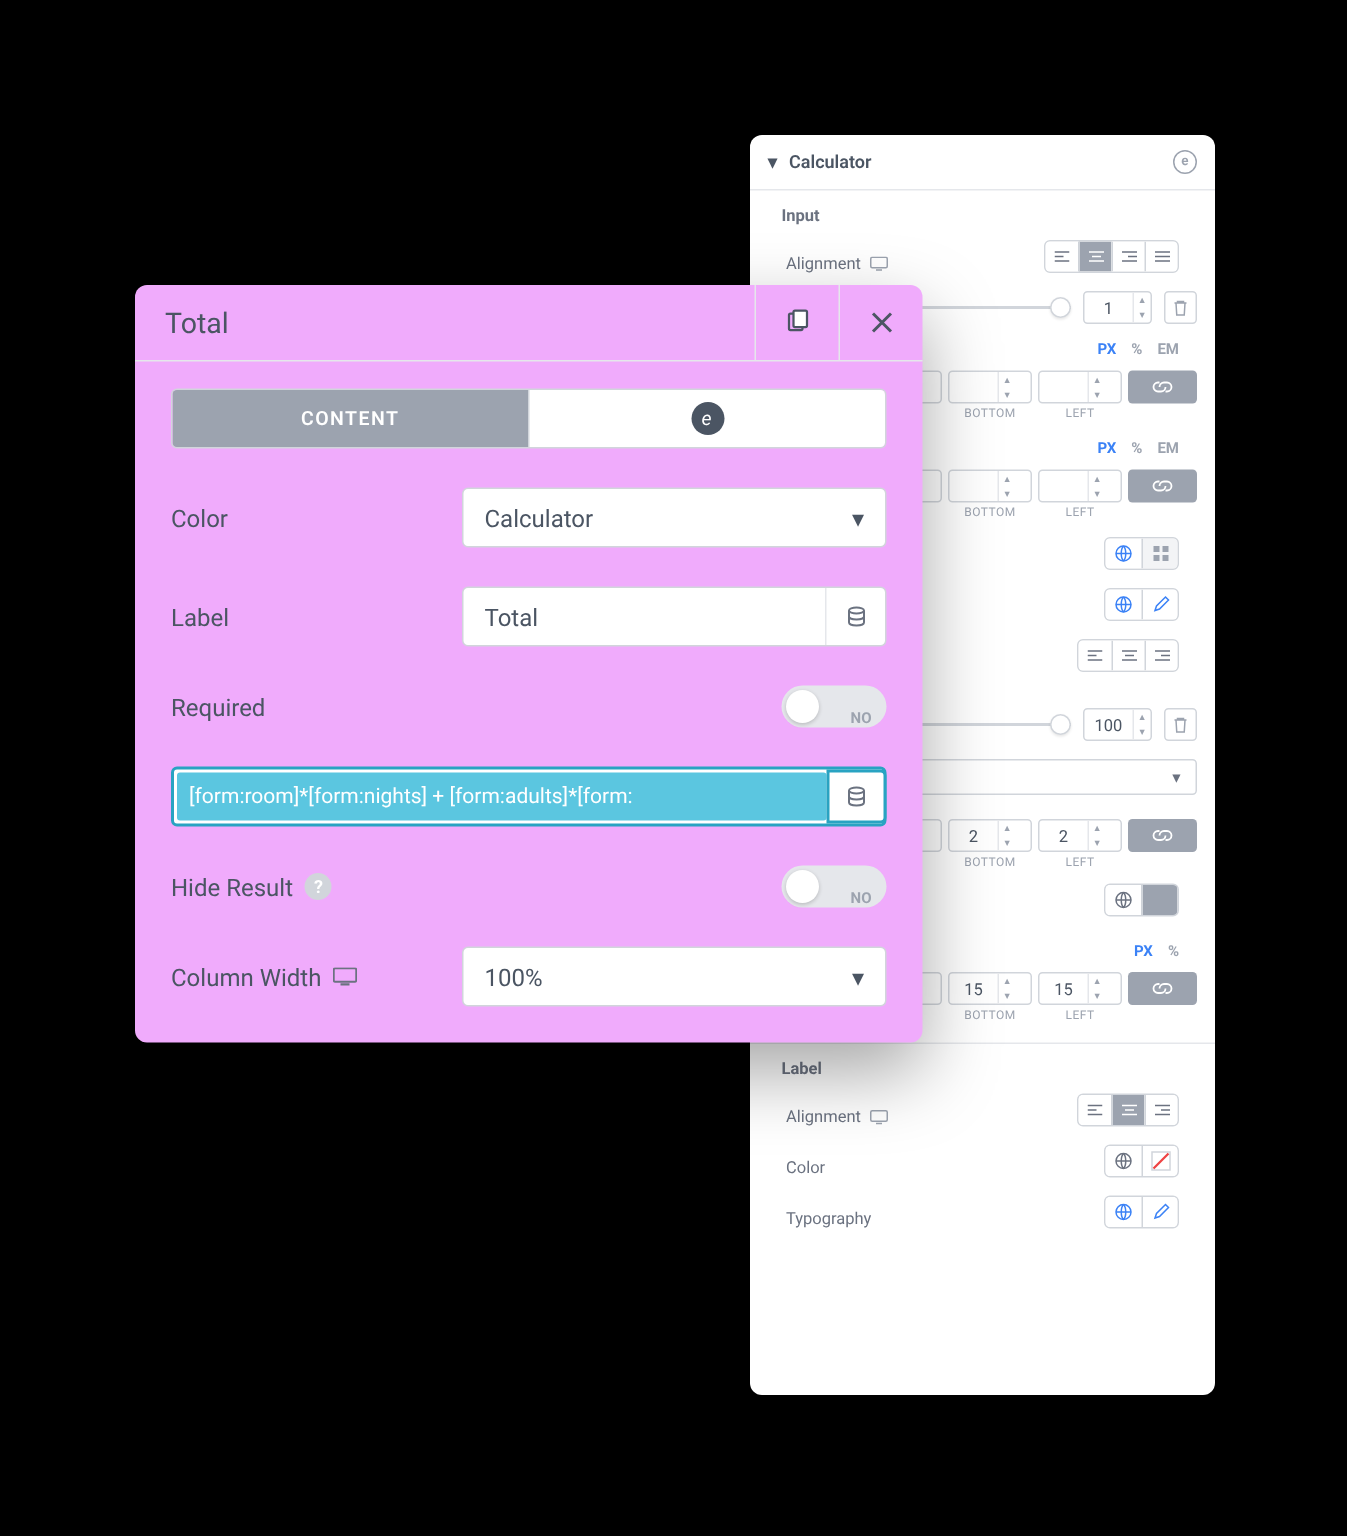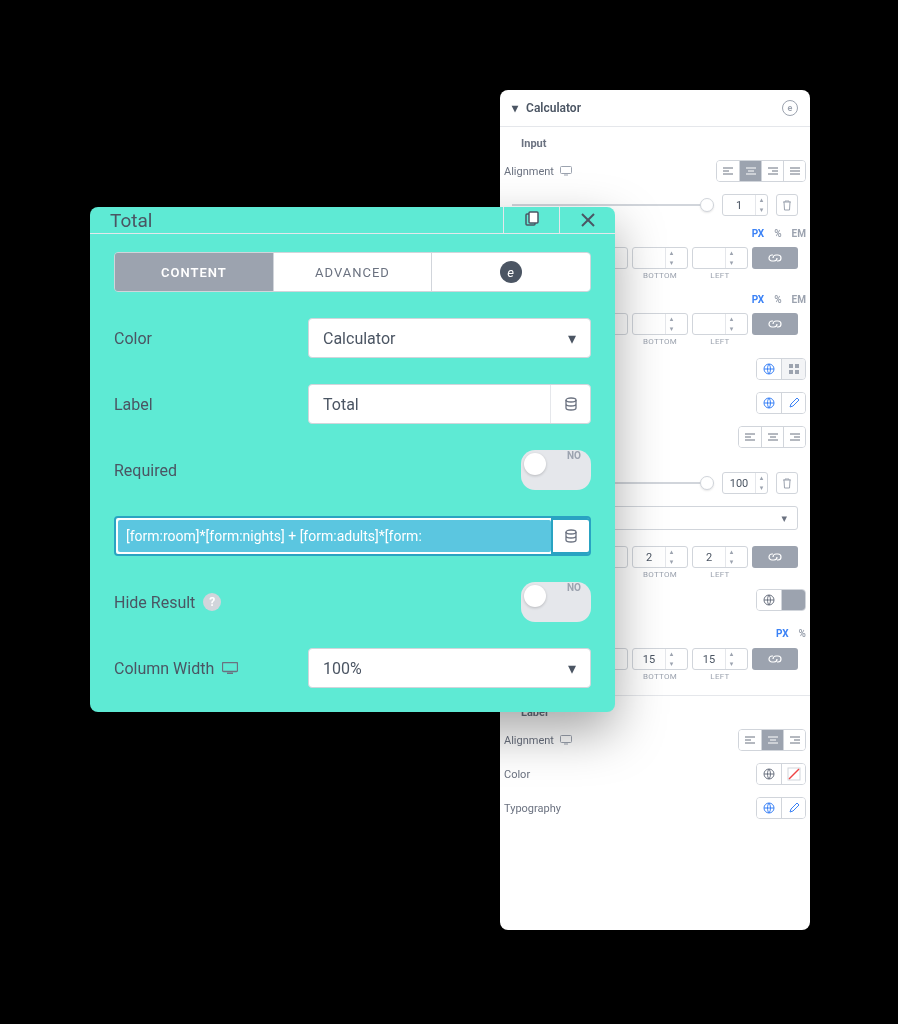--- a/index.html
+++ b/index.html
@@ -17,21 +17,21 @@
     color: #6b7280;
     overflow: hidden;
   }
   .panel-back .pb-header {
     display: flex; align-items: center; gap: 8px;
     padding: 10px 12px;
     border-bottom: 1px solid #e5e7eb;
     font-size: 12px; font-weight: 600; color: #4b5563;
   }
   .pb-section-title { font-size: 11px; font-weight: 700; color: #6b7280; padding: 10px 21px 4px; }
-  .pb-row { display: flex; align-items: center; justify-content: space-between; padding: 6px 4px; font-size: 11px; color: #6b7280; }
+  .pb-row { display: flex; align-items: flex-end; justify-content: space-between; padding: 6px 24px; font-size: 11px; color: #6b7280; }
   .pb-row.right { justify-content: flex-end; gap: 6px; }
   .pb-label { display: flex; align-items: center; gap: 6px; }
   .seg-group { display: inline-flex; border: 1px solid #d1d5db; border-radius: 4px; overflow: hidden; }
   .seg-btn { width: 22px; height: 20px; display: flex; align-items: center; justify-content: center; background: #fff; cursor: pointer; }
   .seg-btn.active { background: #9ca3af; color: #fff; }
   .seg-btn + .seg-btn { border-left: 1px solid #d1d5db; }
   .unit-label { font-size: 10px; font-weight: 700; color: #9ca3af; }
   .unit-label.active { color: #3b82f6; }
   .slider-row { display: flex; align-items: center; gap: 8px; padding: 6px 12px; }
   .slider-track { flex: 1; height: 2px; background: #d1d5db; position: relative; }
@@ -47,23 +47,23 @@
   .four-col .cap { font-size: 8px; color: #9ca3af; margin-top: 2px; text-transform: uppercase; letter-spacing: 0.3px; }
   .link-btn { width: 46px; height: 22px; background: #9ca3af; border-radius: 3px; display: flex; align-items: center; justify-content: center; color: #fff; cursor: pointer; }
   .btn-pair { display: inline-flex; border: 1px solid #d1d5db; border-radius: 4px; overflow: hidden; height: 22px; }
   .btn-pair .bp { width: 24px; display: flex; align-items: center; justify-content: center; background: #fff; cursor: pointer; }
   .btn-pair .bp + .bp { border-left: 1px solid #d1d5db; }
   .btn-pair .bp.swatch-gray { background: #9ca3af; }
   .select-box { display: flex; align-items: center; justify-content: space-between; border: 1px solid #d1d5db; border-radius: 3px; height: 24px; padding: 0 10px; font-size: 11px; color: #6b7280; cursor: pointer; background: #fff; }
   
   .modal-front {
     position: absolute;
-    left: 90px; top: 207px;
+    left: 90px; top: 190px;
     width: 525px; height: 505px;
-    background: #5eead4;
+    background: #f0abfc;
     border-radius: 8px;
     box-shadow: 0 20px 50px rgba(0,0,0,0.35);
     display: flex; flex-direction: column;
   }
   .mf-header { display: flex; align-items: stretch; border-bottom: 1px solid #e5e7eb; height: 56px; }
   .mf-title { flex: 1; display: flex; align-items: center; padding: 0 20px; font-size: 19px; color: #4b5563; font-weight: 400; }
   .mf-icon-btn { width: 56px; display: flex; align-items: center; justify-content: center; border-left: 1px solid #e5e7eb; cursor: pointer; color: #4b5563; font-size: 18px; }
   .mf-body { padding: 18px 24px 24px; display: flex; flex-direction: column; gap: 26px; }
   .tabs { display: flex; border: 1px solid #d1d5db; border-radius: 4px; overflow: hidden; height: 40px; }
   .tab { flex: 1; display: flex; align-items: center; justify-content: center; font-size: 13px; letter-spacing: 1px; color: #6b7280; cursor: pointer; background: #fff; }
@@ -71,21 +71,21 @@
   .tab + .tab { border-left: 1px solid #d1d5db; }
   .field-row { display: flex; align-items: center; gap: 14px; }
   .field-label { width: 180px; font-size: 16px; color: #4b5563; display: flex; align-items: center; gap: 8px; }
   .field-control { flex: 1; display: flex; align-items: center; }
   .select-lg { flex: 1; display: flex; align-items: center; justify-content: space-between; border: 1px solid #d1d5db; border-radius: 4px; height: 40px; padding: 0 14px; font-size: 16px; color: #4b5563; cursor: pointer; background: #fff; }
   .input-lg { flex: 1; display: flex; align-items: center; border: 1px solid #d1d5db; border-radius: 4px; height: 40px; background: #fff; }
   .input-lg input { flex: 1; border: none; outline: none; padding: 0 14px; font-size: 16px; color: #4b5563; background: transparent; }
   .input-lg .suffix-icon { width: 40px; display: flex; align-items: center; justify-content: center; border-left: 1px solid #e5e7eb; color: #6b7280; cursor: pointer; height: 100%; }
   .input-lg.focused { border: 2px solid #29a3c2; }
   .input-lg.focused input { color: #fff; background: #5bc6e0; margin: 2px 0 2px 2px; padding: 2px 8px; border-radius: 2px; height: calc(100% - 4px); font-size: 14px; }
-  .toggle { width: 70px; height: 40px; background: #e5e7eb; border-radius: 14px; position: relative; display: flex; align-items: flex-start; justify-content: flex-end; padding: 0 10px; font-size: 10px; font-weight: 700; color: #9ca3af; cursor: pointer; }
+  .toggle { width: 70px; height: 28px; background: #e5e7eb; border-radius: 14px; position: relative; display: flex; align-items: flex-end; justify-content: flex-end; padding: 0 10px; font-size: 10px; font-weight: 700; color: #9ca3af; cursor: pointer; }
   .toggle .knob { position: absolute; left: 3px; top: 3px; width: 22px; height: 22px; background: #fff; border-radius: 50%; box-shadow: 0 1px 3px rgba(0,0,0,0.2); }
   .help-circle { width: 18px; height: 18px; border-radius: 50%; background: #d1d5db; color: #fff; font-size: 12px; font-weight: 700; display: inline-flex; align-items: center; justify-content: center; cursor: help; }
   .section-title { font-size: 16px; color: #4b5563; display:block; }
   svg { display: block; }
 </style>
 </head>
 <body>
 
 <div class="panel-back">
   <div class="pb-header">
@@ -550,21 +550,20 @@
       <svg width="16" height="16" viewBox="0 0 16 16">
           <line x1="2" y1="2" x2="14" y2="14" stroke="#4b5563" stroke-width="2"></line>
           <line x1="14" y1="2" x2="2" y2="14" stroke="#4b5563" stroke-width="2"></line>
         </svg>
     </div>
   </div>
 
   <div class="mf-body">
     <div class="tabs">
       <div class="tab active">CONTENT</div>
-      <div class="tab">ADVANCED</div>
       <div class="tab">
         <span style="width:22px; height:22px; border-radius:50%; background:#4b5563; color:#fff; display:flex; align-items:center; justify-content:center; font-size:13px; font-style:italic;">e</span>
       </div>
     </div>
 
     <div class="field-row">
       <div class="field-label">Color</div>
       <div class="field-control">
         <div class="select-lg">
           <span>Calculator</span>

